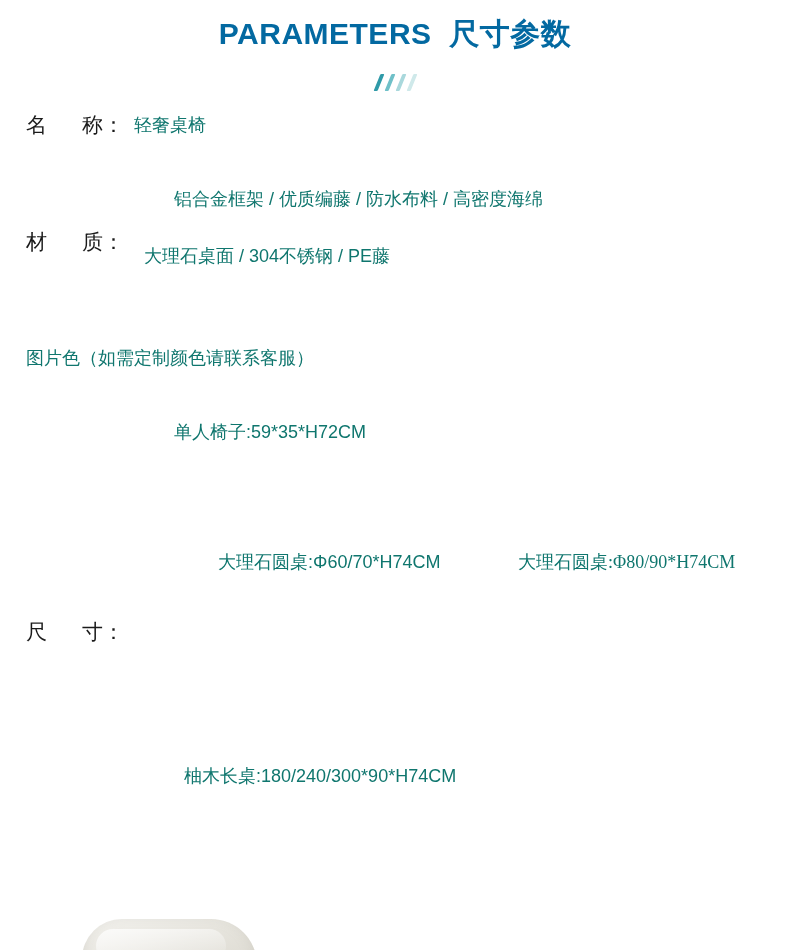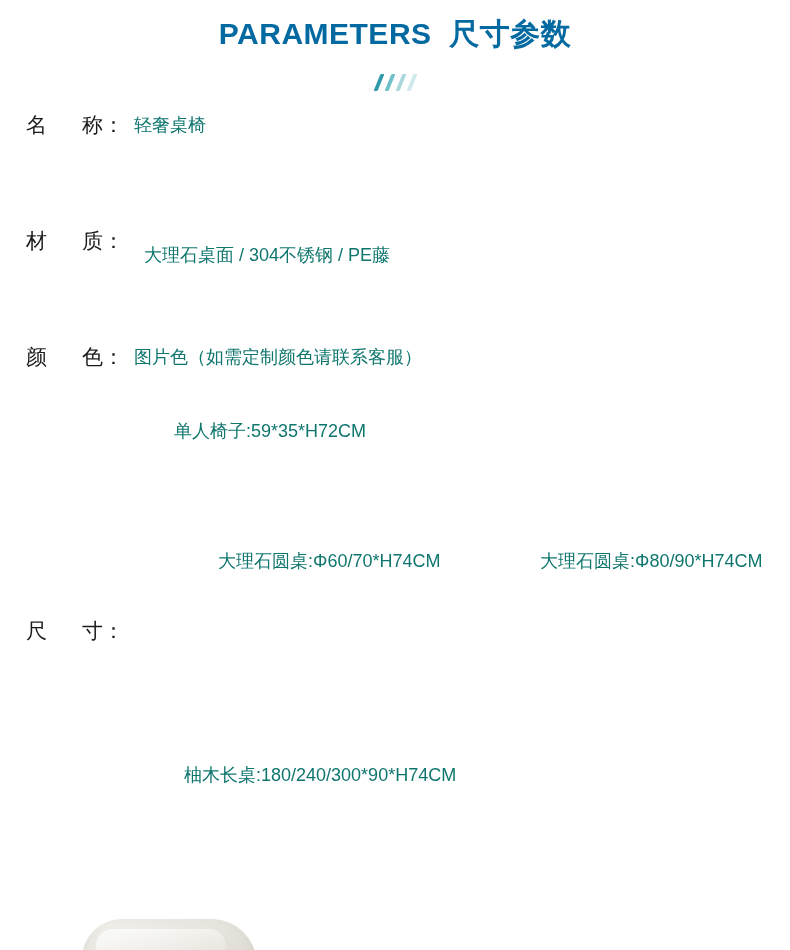--- a/index.html
+++ b/index.html
@@ -74,31 +74,31 @@
   }
   .row-value {
     flex: 1;
     font-size: 18px;
     line-height: 28px;
     color: #0f766e;
     white-space: pre;
   }
   .row-value .sub {
     display: block;
-    margin-top: 28px;
+    margin-top: 1px;
     padding-left: 10px;
   }
 
   .size-line {
     display: block;
     margin-top: 18px;
   }
   .size-line .col2 {
     display: inline-block;
-    margin-left: 22px;
+    font-family: Liberation Serif, serif;
   }
   .size-line.wide .col1 {
     display: inline-block;
     width: 300px;
     margin-left: 34px;
   }
   .size-line.wide2 .col1 {
     display: inline-block;
     width: 330px;
   }
@@ -150,26 +150,26 @@
   <div class="spec-list">
 
     <div class="row">
       <div class="row-label">名      称：</div>
       <div class="row-value">轻奢桌椅</div>
     </div>
 
     <div class="row">
       <div class="row-label">材      质：</div>
       <div class="row-value">
+        <span>铝合金框架 / 优质编藤 / 防水布料 / 高密度海绵</span>
         <span class="sub">大理石桌面 / 304不锈钢 / PE藤</span>
       </div>
     </div>
 
     <div class="row">
-      <div class="row-label">颜      色：</div>
       <div class="row-value">图片色（如需定制颜色请联系客服）</div>
     </div>
 
     <div class="row">
       <div class="row-label">尺      寸：</div>
       <div class="row-value">
         <span>单人椅子:59*35*H72CM</span>
 
         <span class="size-line wide">
           <span class="col1">大理石圆桌:Φ60/70*H74CM</span><span class="col2">大理石圆桌:Φ80/90*H74CM</span>

